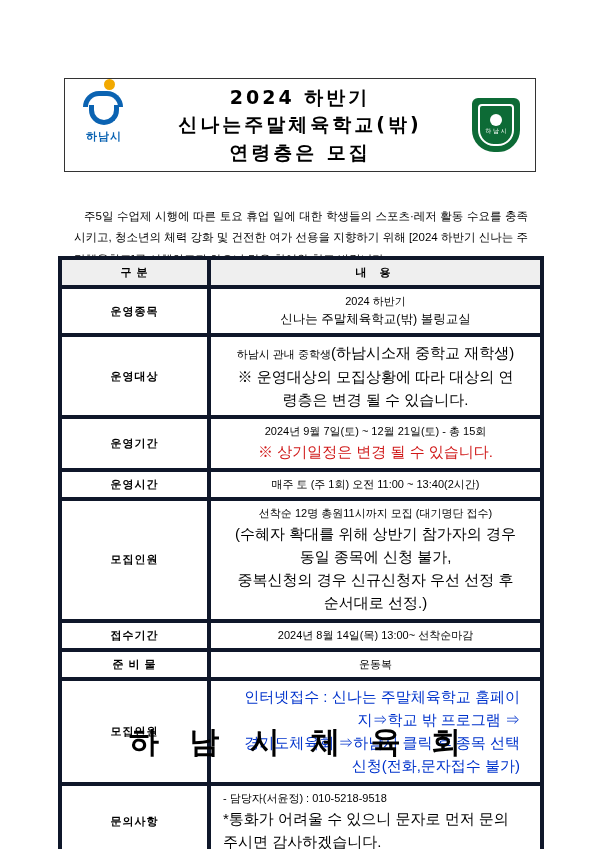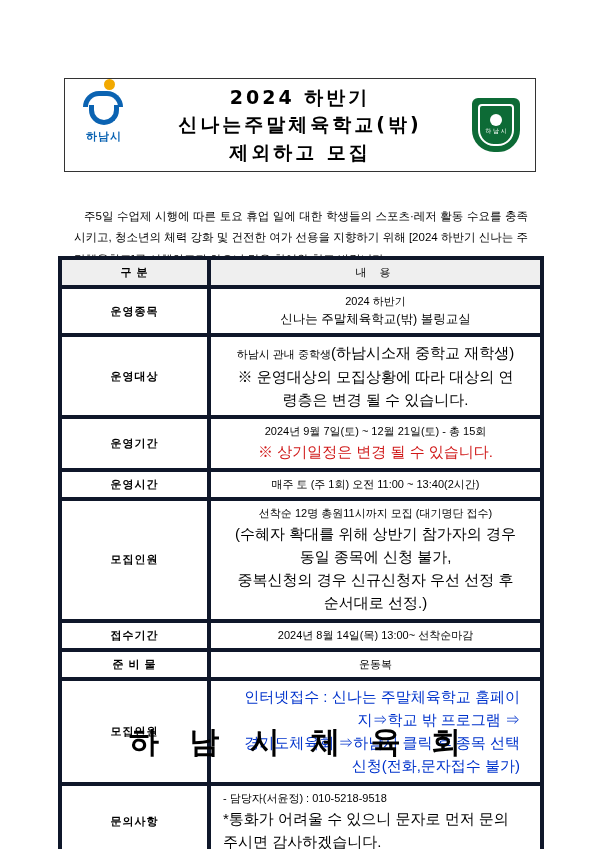--- a/index.html
+++ b/index.html
@@ -160,21 +160,21 @@
   table.main td {
     border: 4px solid #0f172a;
     padding: 4px 20px;
     vertical-align: middle;
     text-align: center;
     font-size: 11px;
     line-height: 1.55;
   }
   td.head {
     background: #efefef;
-    font-weight: normal;
+    font-weight: bold;
     letter-spacing: 5px;
     font-size: 12px;
   }
   td.label {
     width: 105px;
     font-weight: bold;
     font-size: 12px;
     letter-spacing: 1px;
   }
   .sub { font-size: 15px; }
@@ -207,21 +207,21 @@
         <div class="dot"></div>
         <div class="swoosh1"></div>
         <div class="swoosh2"></div>
       </div>
       <div class="city-name">하남시</div>
     </div>
 
     <div class="header-titles">
       <div>2024 하반기</div>
       <div>신나는주말체육학교(밖)</div>
-      <div>제외하고 모집</div>
+      <div>연령층은 모집</div>
     </div>
 
     <div class="logo-right">
       <div class="emblem">
         <div class="inner">
           <div class="circle"></div>
           <span>하 남 시</span>
         </div>
       </div>
     </div>

